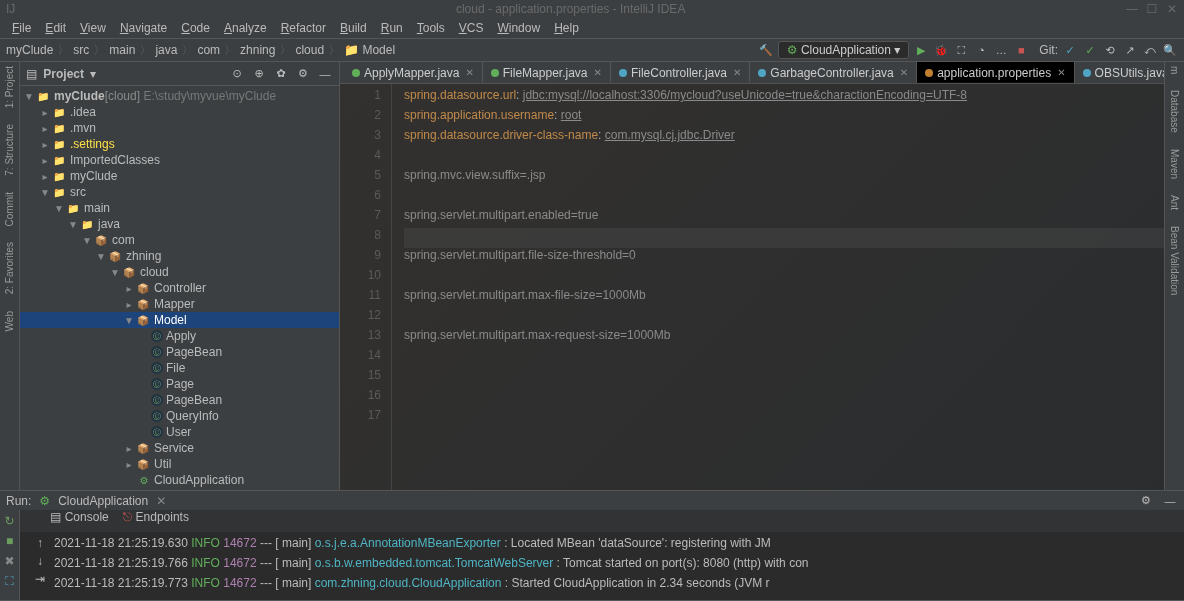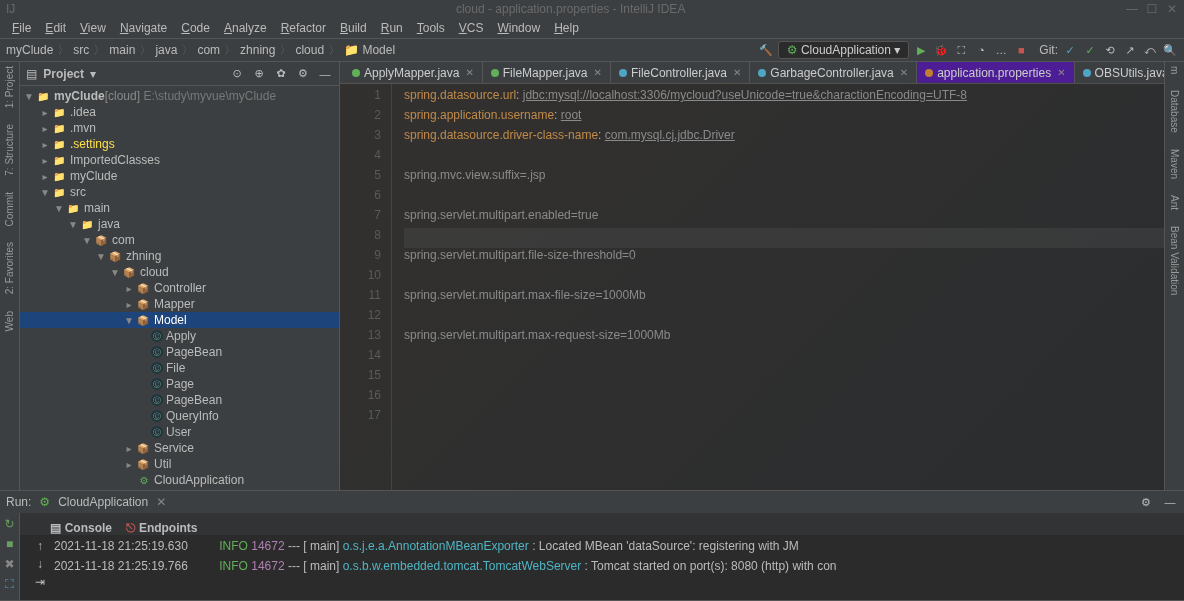--- a/index.html
+++ b/index.html
@@ -46,39 +46,39 @@
   .arrow{width:10px;display:inline-block;text-align:center;color:#888;font-size:10px;}
   .ico{width:14px;height:14px;margin:0 3px;display:inline-flex;align-items:center;justify-content:center;font-size:10px;}
   .folder{color:#b0a370;}
   .pkg{color:#6f8a6f;}
   .cls{color:#6f9e64;border-radius:50%;background:#234;width:12px;height:12px;font-size:8px;}
   .sp{color:#61af5a;}
   .editor{flex:1;background:var(--bg-dark);display:flex;flex-direction:column;position:relative;overflow:hidden;}
   .editorbg{position:absolute;inset:20px 0 0 0;background:linear-gradient(135deg,rgba(80,70,60,.35),rgba(40,50,60,.35));opacity:.6;pointer-events:none;}
   .tabs{height:22px;display:flex;align-items:stretch;background:var(--bg);border-bottom:1px solid var(--border);padding-left:4px;gap:0;overflow:hidden;white-space:nowrap;}
   .tab{display:flex;align-items:center;padding:0 8px;gap:4px;color:#ccc;font-size:11px;border-right:1px solid var(--border);}
-  .tab.active{background:#4c1d95;justify-content:center;}
+  .tab.active{background:#000000;justify-content:center;}
   .tab .x{color:#888;margin-left:2px;font-size:10px;}
   .codearea{flex:1;display:flex;font-family:"JetBrains Mono",Consolas,monospace;font-size:13px;position:relative;z-index:1;}
   .gutter{width:52px;background:transparent;color:#5a5a5a;text-align:right;padding:4px 10px 0 0;border-right:1px solid #444;}
   .gutter div{height:20px;}
   .code{flex:1;padding:4px 0 0 12px;color:#a9b7c6;}
   .cl{height:20px;white-space:nowrap;font-family:inherit;font-size:inherit;}
   .cl.cur{background:rgba(80,80,80,.35);}
   .k{color:#c18a4a;}
   .v{color:#8a8a8a;}
   .vu{color:#8a8a8a;text-decoration:underline;}
   .run{height:110px;border-top:1px solid var(--border);background:var(--bg-dark);display:flex;flex-direction:column;}
   .runhead{height:22px;background:var(--bg);display:flex;align-items:center;padding:0 6px;gap:8px;}
-  .runtabs{height:22px;background:var(--panel);display:flex;align-items:flex-end;padding:0 30px;gap:14px;font-size:11px;font-weight:bold;}
+  .runtabs{height:22px;background:var(--panel);display:flex;align-items:flex-start;padding:0 30px;gap:14px;font-size:11px;}
   .console{flex:1;font-family:Consolas,monospace;font-size:13px;padding:4px 6px;overflow:hidden;display:flex;}
   .consolebtns{width:28px;display:flex;flex-direction:column;gap:4px;align-items:center;}
   .consoletxt{flex:1;}
   .logl{white-space:nowrap;height:20px;}
-  .lg-info{color:var(--info);margin-left:28px;}
+  .lg-info{color:var(--info);}
   .lg-pid{color:#b080b0;}
   .lg-cls{color:var(--cyan);}
   .statusbar{height:20px;background:var(--bg);border-top:1px solid var(--border);display:flex;align-items:center;justify-content:flex-end;padding:0 8px;color:#888;font-size:11px;}
   .runleft{width:20px;background:var(--bg);border-right:1px solid var(--border);display:flex;flex-direction:column;align-items:center;gap:6px;padding:4px 0;}
   .runleft span{color:#6b9e5e;font-size:12px;}
   .splay{color:#62af5a;}
   .sstop{color:#c75450;}
   .dot{width:8px;height:8px;border-radius:50%;}
 </style>
 </head>
@@ -406,20 +406,21 @@
       </div>
       <div class="console">
         <div class="consolebtns">
           <span>↑</span>
           <span>↓</span>
           <span>⇥</span>
         </div>
         <div class="consoletxt" id="log">
             <div class="logl"><span>2021-11-18 21:25:19.630</span>  <span class="lg-info">INFO</span> <span class="lg-pid">14672</span> <span>--- [</span>           <span>main]</span> <span class="lg-cls">o.s.j.e.a.AnnotationMBeanExporter         </span> <span>: Located MBean 'dataSource': registering with JM</span></div>
             <div class="logl"><span>2021-11-18 21:25:19.766</span>  <span class="lg-info">INFO</span> <span class="lg-pid">14672</span> <span>--- [</span>           <span>main]</span> <span class="lg-cls">o.s.b.w.embedded.tomcat.TomcatWebServer   </span> <span>: Tomcat started on port(s): 8080 (http) with con</span></div>
+            <div class="logl"><span>2021-11-18 21:25:19.773</span>  <span class="lg-info">INFO</span> <span class="lg-pid">14672</span> <span>--- [</span>           <span>main]</span> <span class="lg-cls">com.zhning.cloud.CloudApplication         </span> <span>: Started CloudApplication in 2.34 seconds (JVM r</span></div>
           </div>
       </div>
     </div>
   </div>
 </div>
 
 <div class="statusbar">
   
 </div>
 

